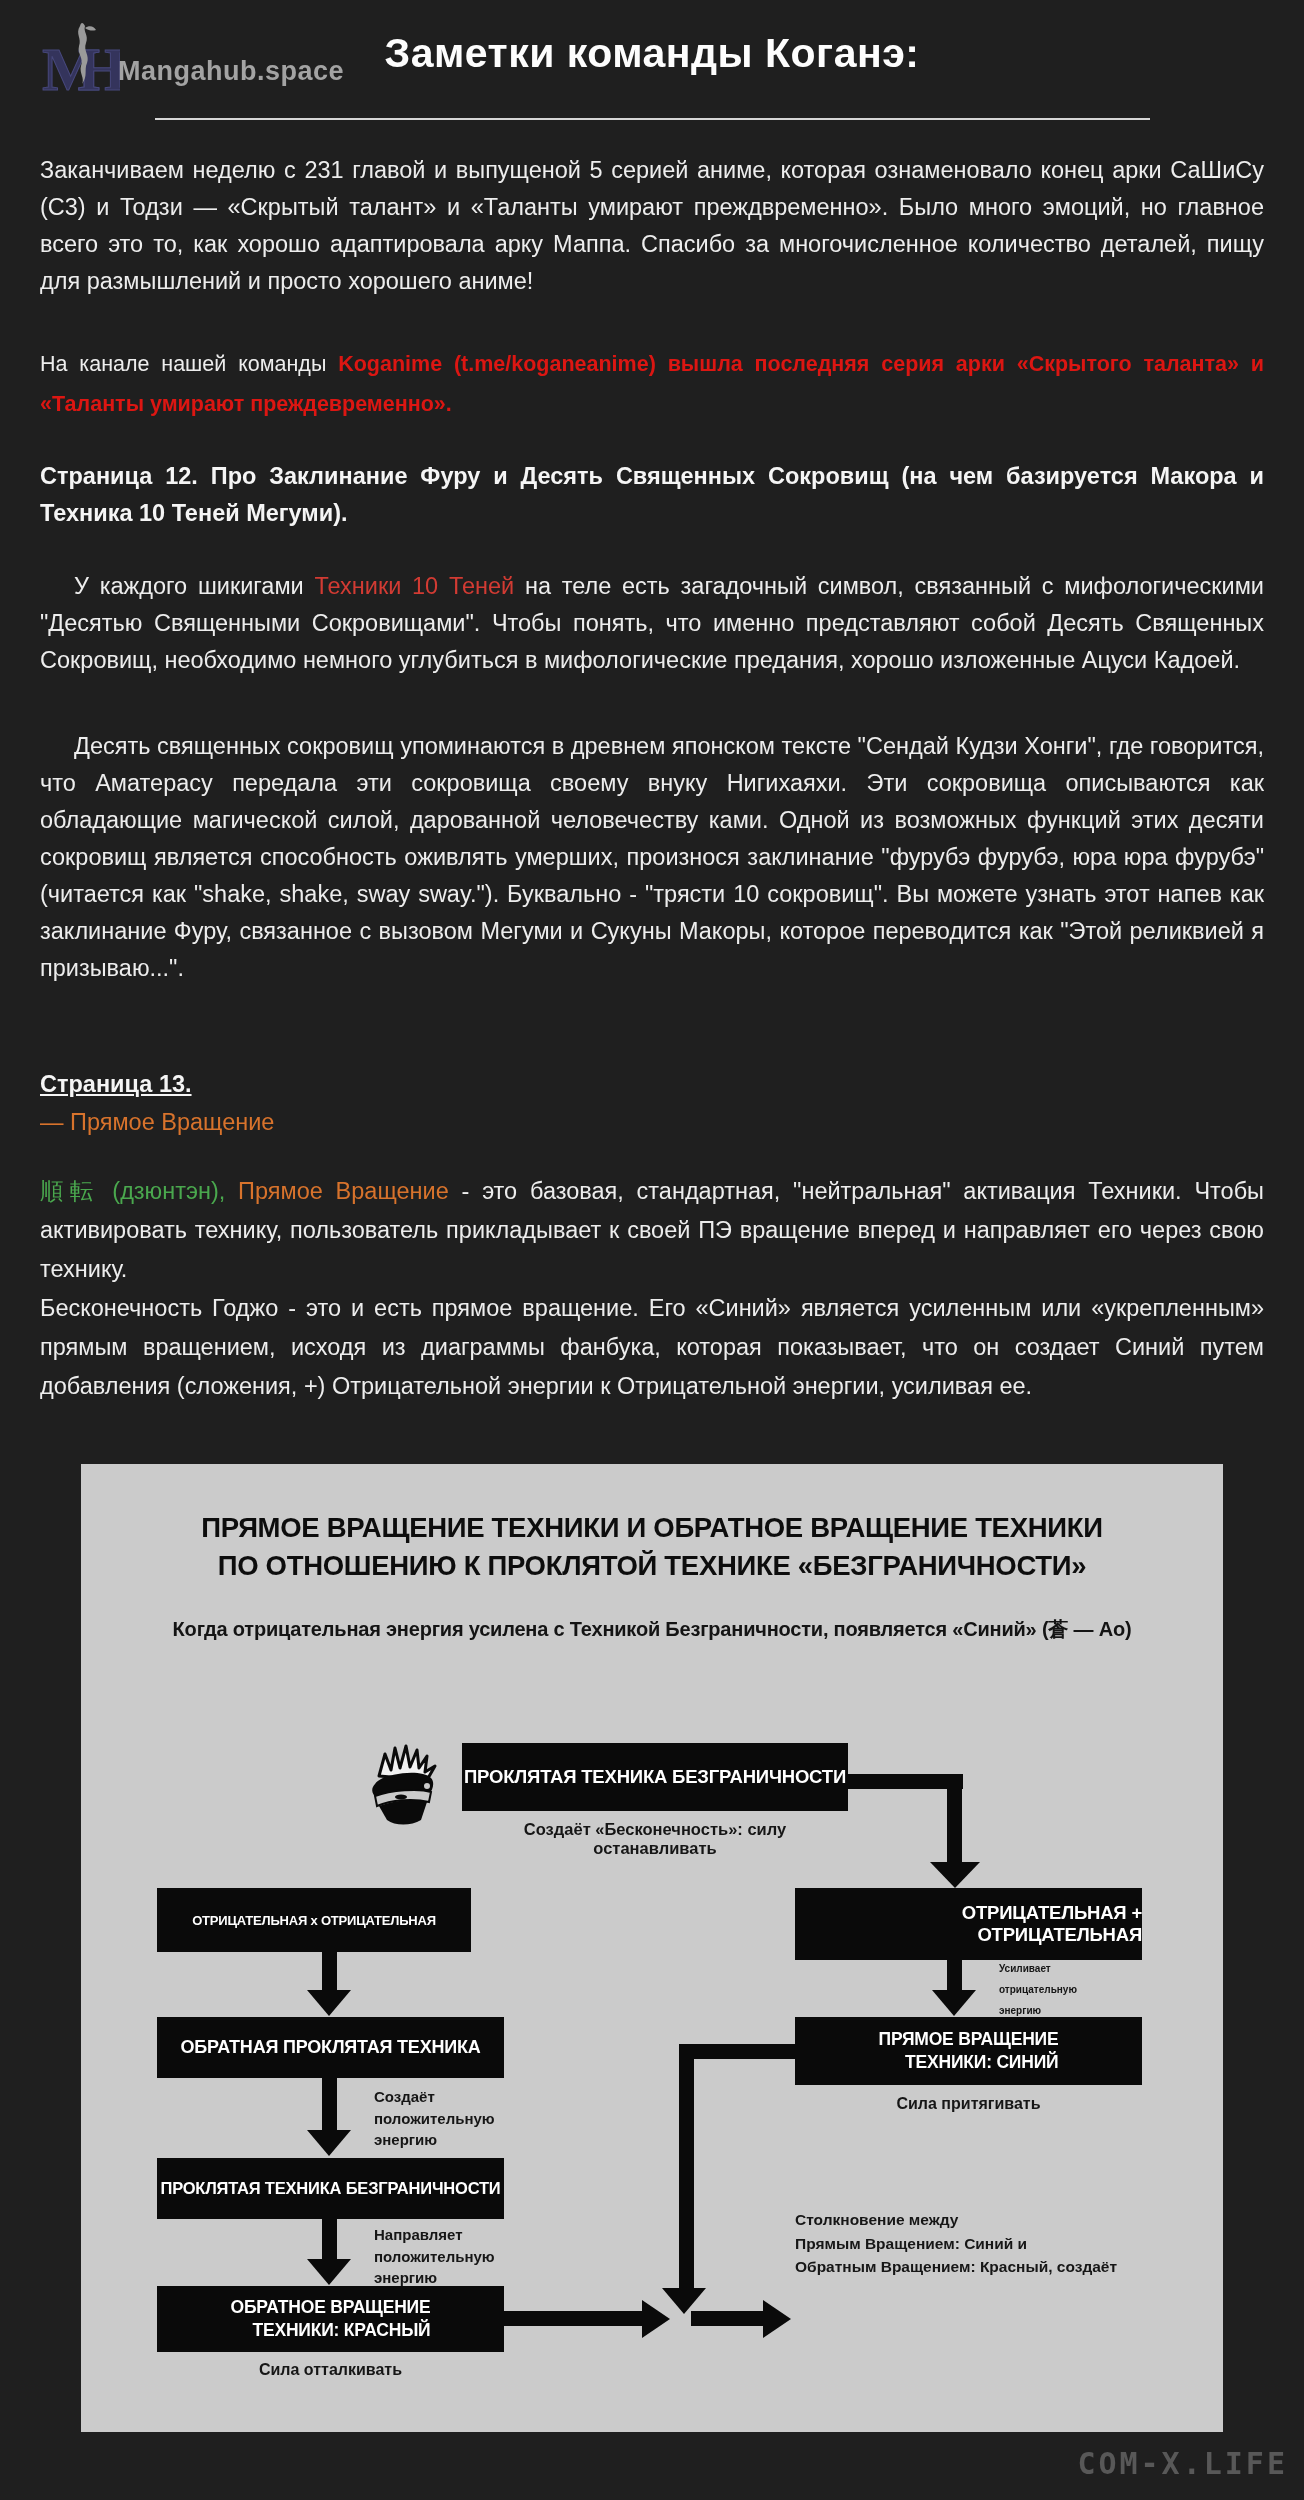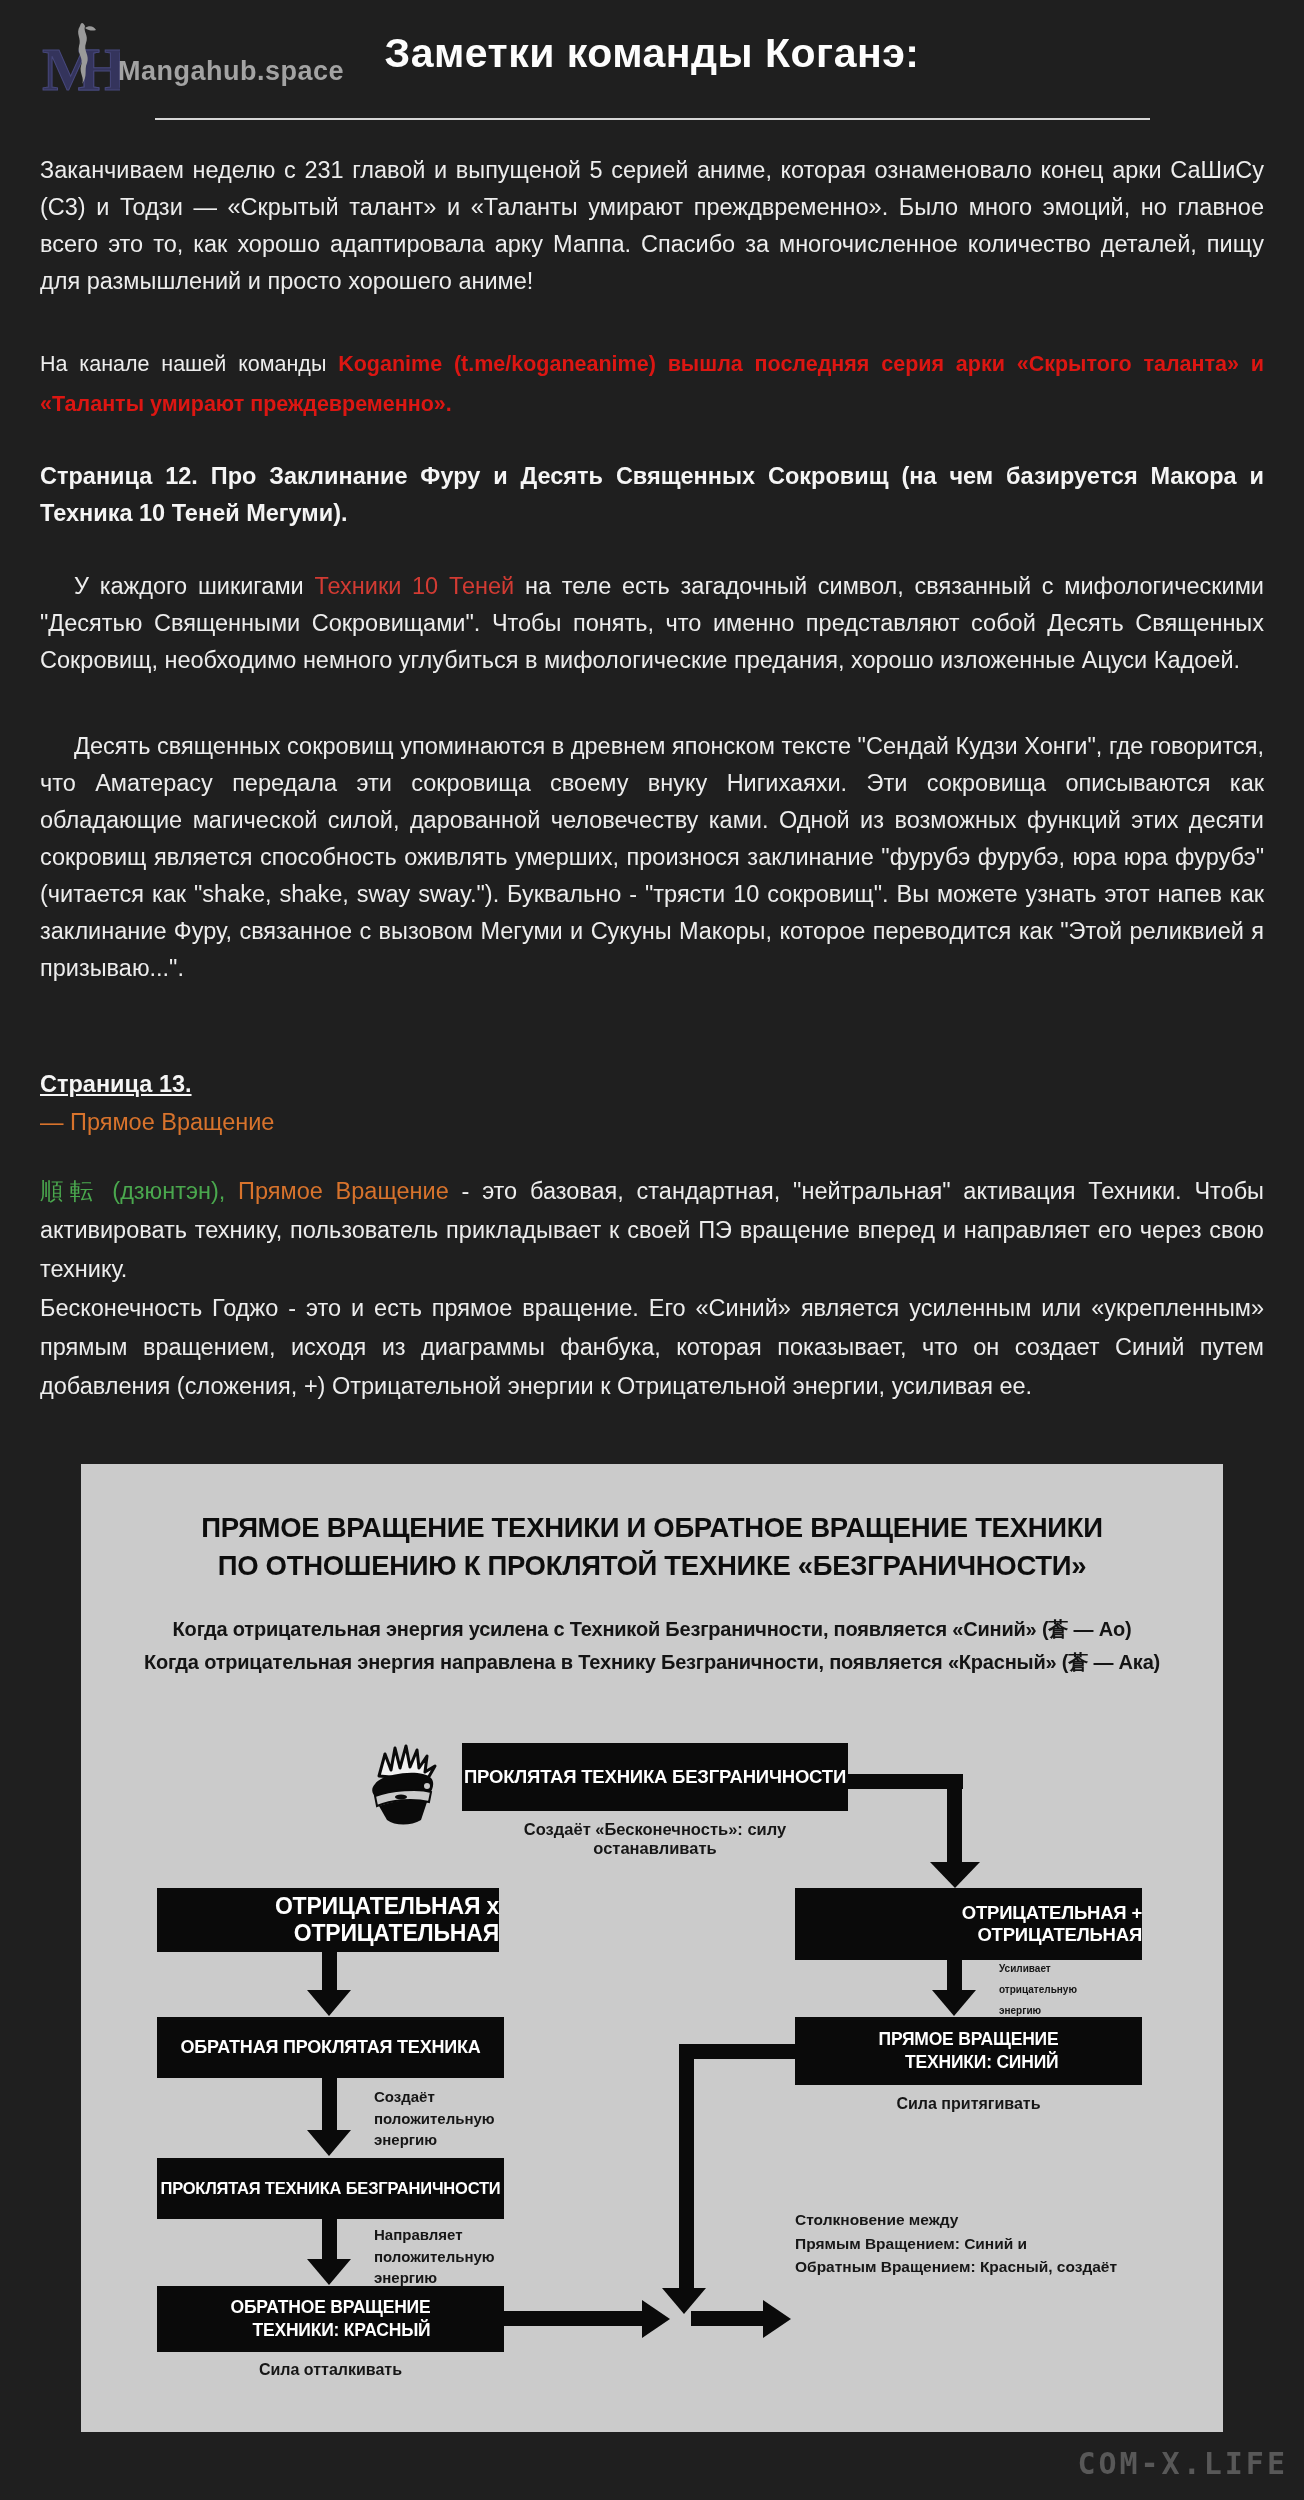--- a/index.html
+++ b/index.html
@@ -73,39 +73,38 @@
   <p class="blk sub-orange" style="top:1104px;">— Прямое Вращение</p>
 
   <p class="blk body-p p13" style="top:1172px;"><span class="green">順転 (дзюнтэн), </span><span class="orange">Прямое Вращение</span><span> - это базовая, стандартная, "нейтральная" активация Техники. Чтобы активировать технику, пользователь прикладывает к своей ПЭ вращение вперед и направляет его через свою технику.</span></p>
   <p class="blk body-p p13" style="top:1289px;">Бесконечность Годжо - это и есть прямое вращение. Его «Синий» является усиленным или «укрепленным» прямым вращением, исходя из диаграммы фанбука, которая показывает, что он создает Синий путем добавления (сложения, +) Отрицательной энергии к Отрицательной энергии, усиливая ее.</p>
 
   <div class="panel">
 
     <div class="d-abs d-title" style="top:86px;">ПО ОТНОШЕНИЮ К ПРОКЛЯТОЙ ТЕХНИКЕ «БЕЗГРАНИЧНОСТИ»</div>
     <div class="d-abs d-title" style="top:48px;">ПРЯМОЕ ВРАЩЕНИЕ ТЕХНИКИ И ОБРАТНОЕ ВРАЩЕНИЕ ТЕХНИКИ</div>
     <div class="d-abs d-sub" style="top:152px;">Когда отрицательная энергия усилена с Техникой Безграничности, появляется «Синий» (蒼 — Ао)</div>
-    <div class="d-abs d-sub" style="top:185px;">Когда отрицательная энергия направлена в Технику Безграничности, появляется «Красный» (蒼 — Ака)</div>
 
     <svg class="d-abs" style="left:280px;top:276px;" width="84" height="92" viewBox="0 0 84 92">
       <path d="M18 36 L24 14 L30 30 L34 8 L39 28 L45 6 L49 27 L56 10 L58 28 L66 16 L64 32 L74 26 L66 40 Z" fill="#f2f2f2" stroke="#0a0a0a" stroke-width="3" stroke-linejoin="round"></path>
       <path d="M14 44 C20 34 60 28 70 38 C74 42 72 50 68 54 L16 58 C10 54 10 48 14 44 Z" fill="#0a0a0a"></path>
       <path d="M14 56 C30 50 58 48 70 52 L68 62 C52 58 30 60 16 66 Z" fill="#cbcbcb" stroke="#0a0a0a" stroke-width="2"></path>
       <ellipse cx="40" cy="57" rx="6" ry="2.4" fill="#0a0a0a"></ellipse>
       <path d="M18 66 C34 60 54 58 66 62 L60 80 C50 86 34 86 26 80 Z" fill="#0a0a0a"></path>
       <circle cx="66" cy="46" r="4" fill="#cbcbcb" stroke="#0a0a0a" stroke-width="2"></circle>
     </svg>
 
     <div class="d-abs dbox" style="left:381px;top:279px;width:386px;height:68px;font-size:18.5px;">ПРОКЛЯТАЯ ТЕХНИКА БЕЗГРАНИЧНОСТИ</div>
     <div class="d-abs dcap" style="left:381px;top:356px;width:386px;text-align:center;font-size:16.5px;">Создаёт «Бесконечность»: силу останавливать</div>
 
     <div class="d-abs bar" style="left:765px;top:310px;width:117px;height:15px;"></div>
     <div class="d-abs bar" style="left:866px;top:310px;width:15px;height:90px;"></div>
     <div class="d-abs tri-down" style="left:849px;top:398px;"></div>
 
-    <div class="d-abs dbox" style="left:76px;top:424px;width:342px;height:64px;font-size:23px;">ОТРИЦАТЕЛЬНАЯ x ОТРИЦАТЕЛЬНАЯ</div>
+    <div class="d-abs dbox" style="left:76px;top:424px;width:314px;height:64px;font-size:13px;">ОТРИЦАТЕЛЬНАЯ x ОТРИЦАТЕЛЬНАЯ</div>
     <div class="d-abs dbox" style="left:714px;top:424px;width:347px;height:72px;font-size:18.5px;">ОТРИЦАТЕЛЬНАЯ + ОТРИЦАТЕЛЬНАЯ</div>
 
     <div class="d-abs bar" style="left:241px;top:488px;width:15px;height:40px;"></div>
     <div class="d-abs tri-down-sm" style="left:226px;top:526px;"></div>
 
     <div class="d-abs bar" style="left:866px;top:488px;width:15px;height:40px;"></div>
     <div class="d-abs tri-down-sm" style="left:851px;top:526px;"></div>
     <div class="d-abs dcap pre" style="left:918px;top:494px;font-size:10px;line-height:21px;">Усиливает
 отрицательную
 энергию</div>

